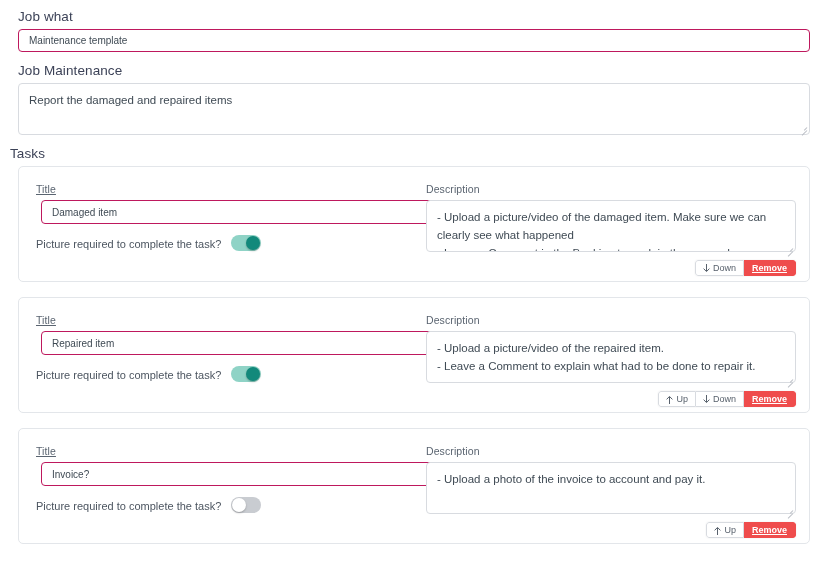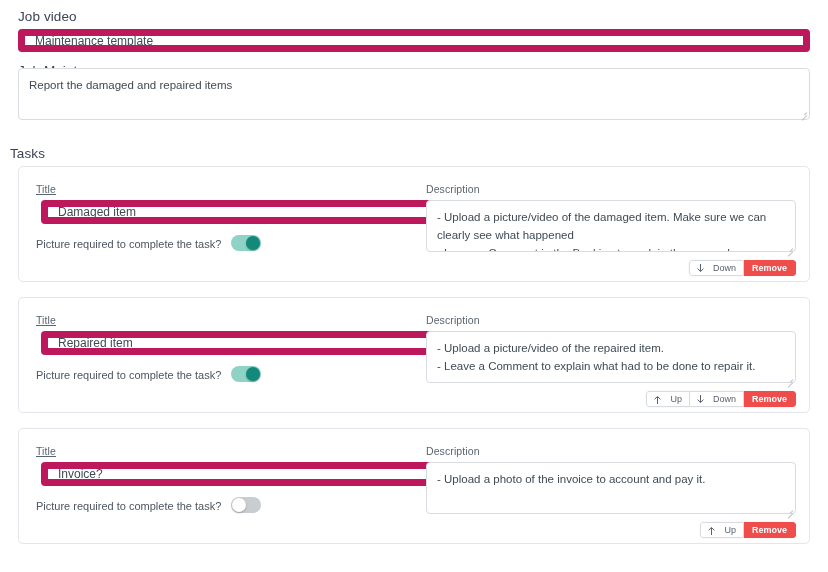--- a/index.html
+++ b/index.html
@@ -23,25 +23,25 @@
     font-size: 13.5px;
     color: #3c4257;
     font-weight: 400;
     line-height: 16px;
     letter-spacing: .1px;
   }
 
   
   .text-input {
     width: 100%;
-    border: 7px solid #be185d;
+    border: 1px solid #be185d;
     border-radius: 4px;
     background: #fff;
     font-family: "Liberation Sans", sans-serif;
-    font-size: 12px;
+    font-size: 10px;
     color: #3f4a54;
     padding: 0 10px;
     outline: none;
   }
   .textarea {
     width: 100%;
     border: 1px solid #d8dbe0;
     border-radius: 4px;
     background: #fff;
     font-family: "Liberation Sans", sans-serif;
@@ -77,21 +77,21 @@
   
   #jobNameLabel { position: absolute; left: 18px; top: 9px; }
   #jobNameInput {
     position: absolute; left: 18px; top: 29px;
     width: 792px; height: 23px;
     line-height: 21px;
   }
 
   
   #jobDescLabel { position: absolute; left: 18px; top: 63px; }
-  #jobDescWrap { position: absolute; left: 18px; top: 68px; width: 792px; height: 52px; }
+  #jobDescWrap { position: absolute; left: 18px; top: 83px; width: 792px; height: 52px; }
   #jobDescArea { height: 52px; }
 
   
   #tasksLabel { position: absolute; left: 10px; top: 146px; }
 
   .task-card {
     position: absolute;
     left: 18px;
     width: 792px;
     background: #ffffff;
@@ -168,51 +168,52 @@
     box-shadow: 0 0 0 1px rgba(0,0,0,.02);
   }
   .btn {
     font-family: "Liberation Sans", sans-serif;
     font-size: 9px;
     line-height: 1;
     height: 16px;
     padding: 0 7px;
     display: flex;
     align-items: center;
-    gap: 9px;
+    gap: 3px;
     border: 1px solid #d8dbe0;
     background: #ffffff;
     color: #58616c;
     cursor: pointer;
     white-space: nowrap;
   }
   .btn + .btn { border-left: none; }
   .btn:first-child { border-top-left-radius: 3px; border-bottom-left-radius: 3px; }
   .btn:last-child  { border-top-right-radius: 3px; border-bottom-right-radius: 3px; }
   .btn.danger {
     background: #ef4c4c;
     border-color: #ef4c4c;
     color: #ffffff;
     font-weight: 700;
     padding: 0 8px;
+    text-decoration: underline;
   }
   .arrow {
     display: inline-block;
     width: 7px;
     height: 9px;
     flex: 0 0 auto;
   }
   .arrow svg { display: block; }
 </style>
 </head>
 <body>
 
 <div class="page">
 
-  <div class="field-label" id="jobNameLabel">Job video</div>
+  <div class="field-label" id="jobNameLabel">Job what</div>
   <input class="text-input" id="jobNameInput" type="text" value="Maintenance template" style="">
 
   <div class="field-label" id="jobDescLabel">Job Maintenance</div>
   <div id="jobDescWrap" style="position:absolute;">
     <textarea class="textarea" id="jobDescArea" style="">Report the damaged and repaired items</textarea>
     <span class="resize-grip">
         <i></i>
         <i></i>
       </span>
   </div>

